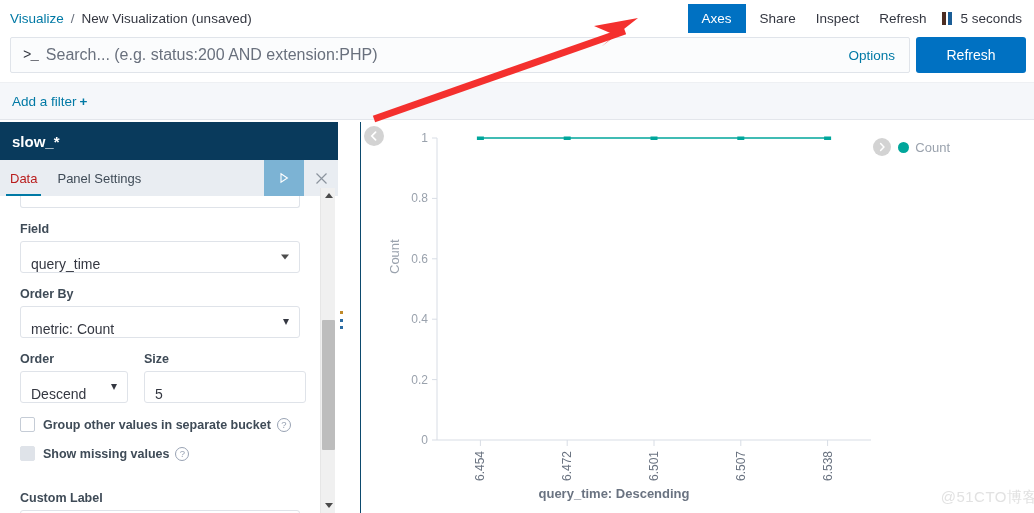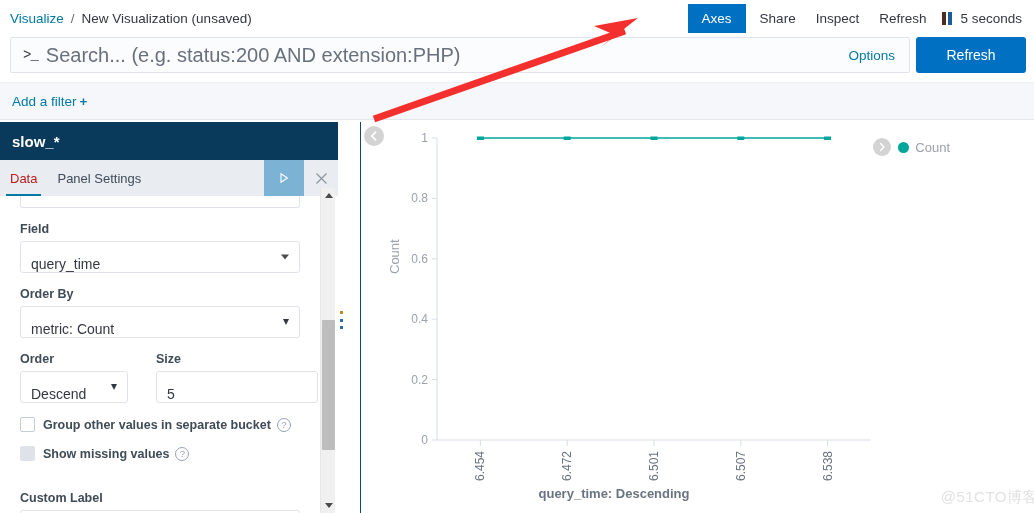--- a/index.html
+++ b/index.html
@@ -42,21 +42,21 @@
     position: absolute; left: 10px; top: 37px; width: 900px; height: 36px;
     border: 1px solid #e0e4ea; background: #fbfcfd; border-radius: 2px;
     display: flex; align-items: center;
   }
   .prompt-icon {
     font-size: 14px; color: #343741; padding: 0 8px 0 12px;
     font-family: "Liberation Mono", monospace; letter-spacing: -1px;
   }
   .search-input {
     flex: 1; border: none; outline: none; background: transparent;
-    font-family: "Liberation Sans", sans-serif; font-size: 20px; color: #343741;
+    font-family: "Liberation Sans", sans-serif; font-size: 16px; color: #343741;
     height: 100%;
   }
   .search-input::placeholder { color: #69707d; }
   .options-link {
     font-size: 13.5px; color: #0079a5; padding: 0 14px; cursor: pointer; white-space: nowrap;
   }
   .refresh-btn {
     position: absolute; left: 916px; top: 37px; width: 110px; height: 36px;
     background: #0071c2; color: #fff; border: none; border-radius: 3px;
     font-family: "Liberation Sans", sans-serif; font-size: 14px; cursor: pointer;
@@ -122,21 +122,21 @@
     width: 280px; height: 14px; border: 1px solid #dfe3e9; border-top: none;
     border-radius: 0 0 3px 3px; background: #fff; margin-top: -2px;
   }
   .caret {
     position: absolute; right: 10px; top: 50%; transform: translateY(-50%);
     width: 0; height: 0; border-left: 4px solid transparent;
     border-right: 4px solid transparent; border-top: 5px solid #4c4c4c;
   }
   .caret.thin { border-top-color: #343741; border-left-width:3.5px; border-right-width:3.5px; border-top-width:6px; }
 
-  .row2 { display: flex; gap: 28px; }
+  .row2 { display: flex; gap: 16px; }
   .col-order { width: 108px; }
   .col-size { width: 162px; }
   .sel.order { width: 108px; }
   .txt.size { width: 162px; cursor: text; }
 
   .chk-row { display: flex; align-items: center; margin-top: 14px; }
   .chkbox {
     width: 15px; height: 15px; border: 1px solid #c5ccd6; border-radius: 2px;
     background: #fff; margin-right: 8px; flex: none; cursor: pointer;
   }

